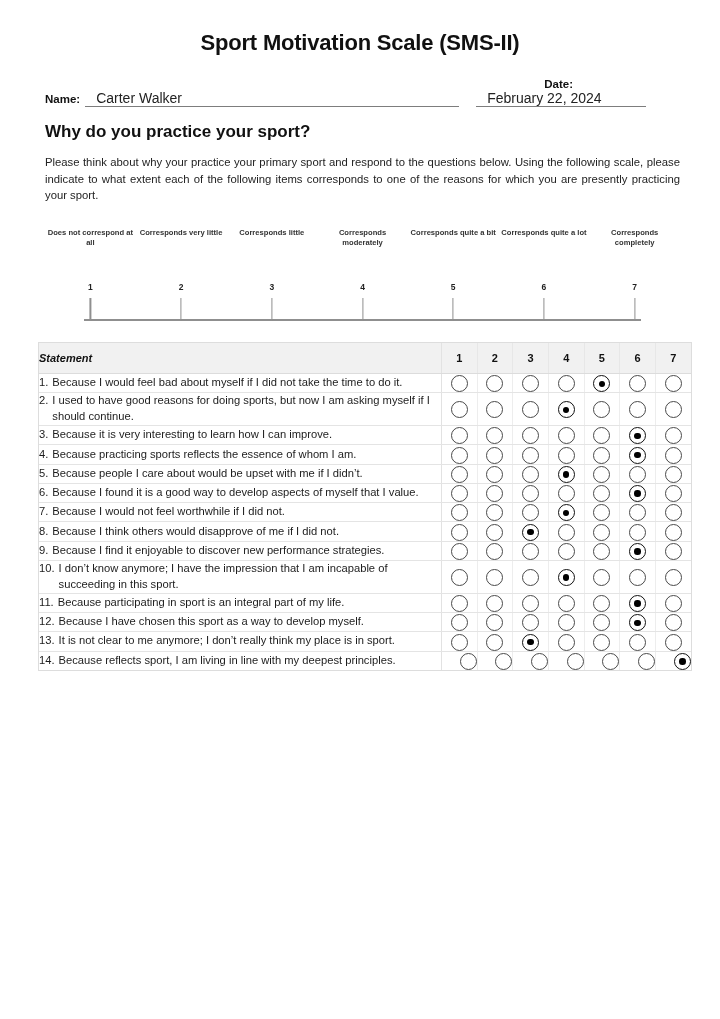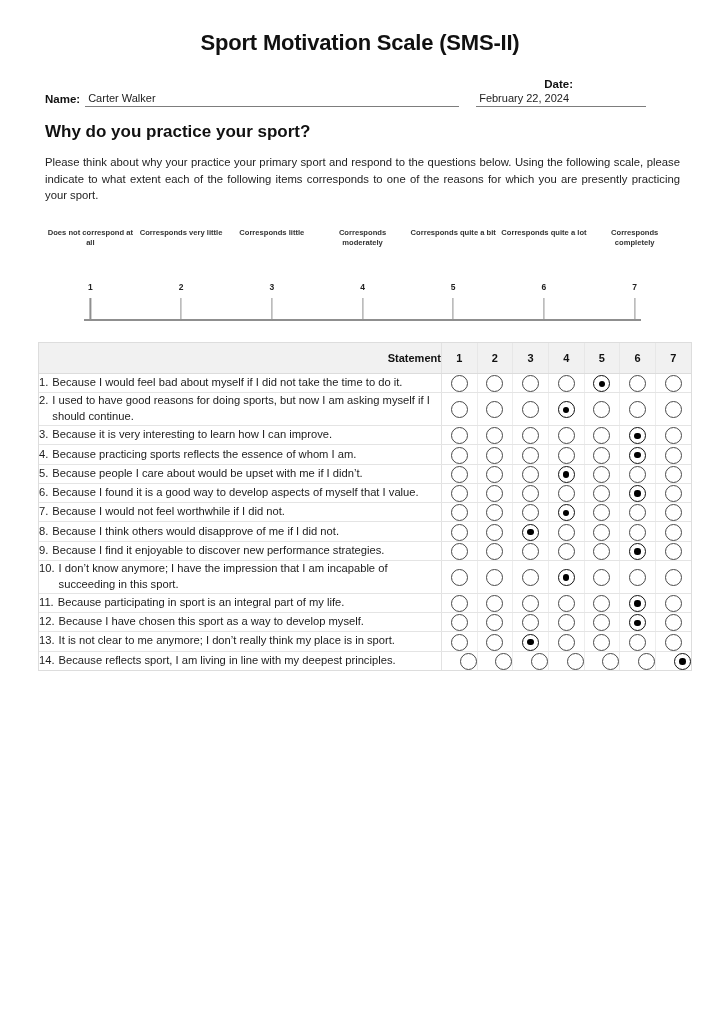--- a/index.html
+++ b/index.html
@@ -53,25 +53,26 @@
     white-space: nowrap;
     padding-bottom: 1px;
   }
   .field-value-wrap {
     border-bottom: 1.4px solid #7d7d7d;
     margin-left: 5px;
     padding: 0 3px 1px 3px;
     position: relative;
   }
   .field-value {
-    font-size: 11px;
+    font-size: 14px;
     color: #222;
     white-space: nowrap;
     display: block;
     line-height: 14px;
+    margin-left: 8px;
   }
   .name-field .field-value-wrap { width: 374px; }
   .date-field { margin-left: 12px; flex-direction: column; }
   .date-field .field-value-wrap { width: 170px; }
 
   
   .question-heading {
     margin: 15px 45px 0 45px;
     font-size: 17px;
     font-weight: bold;
@@ -171,24 +172,25 @@
   table.survey thead th {
     background: #f1f1f1;
     border-bottom: 1px solid #dcdcdc;
     font-size: 11px;
     font-weight: bold;
     color: #111;
     height: 31px;
     padding: 0;
   }
   th.statement-head {
-    text-align: right;
+    text-align: left;
     padding-left: 12px;
     width: 395px;
     border-right: 1px solid #e2e2e2;
+    font-style: italic;
   }
   th.rating-head {
     text-align: center;
     width: 35px;
     border-right: 1px solid #e7e7e7;
   }
   th.rating-head:last-child { border-right: none; }
 
   table.survey tbody td {
     border-bottom: 1px solid #e4e4e4;

